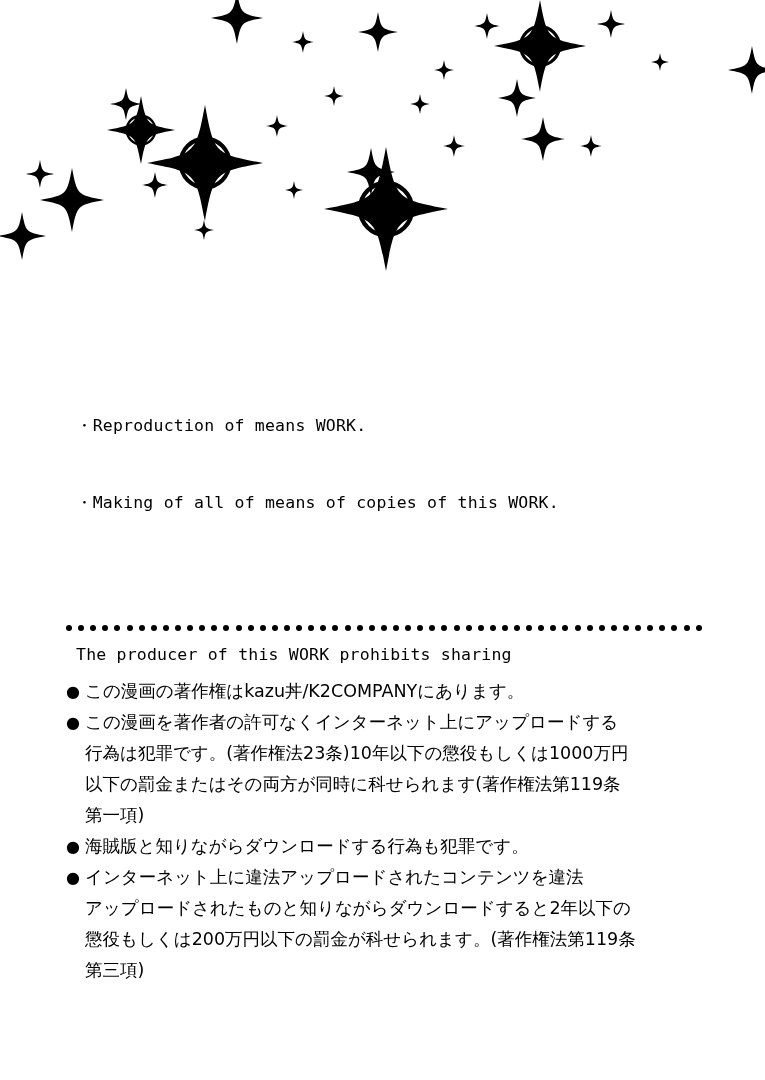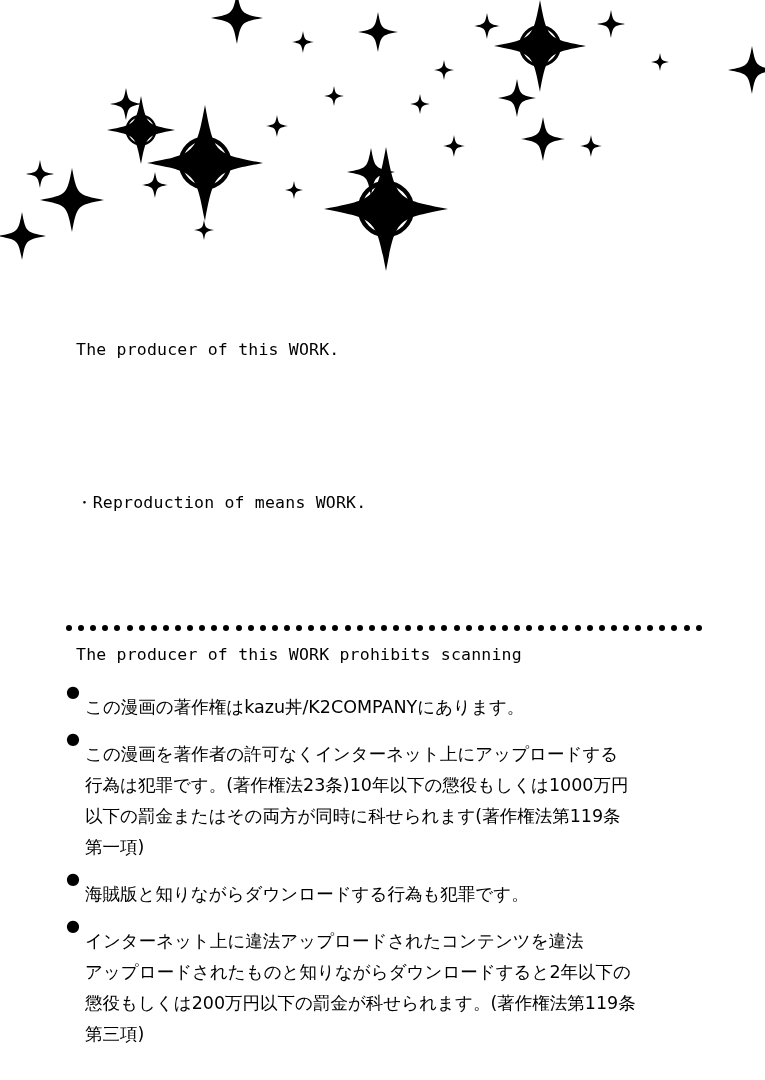--- a/index.html
+++ b/index.html
@@ -85,21 +85,20 @@
   .jp-bullet {
     flex: 0 0 auto;
     width: 19px;
     font-size: 16px;
     line-height: 31px;
   }
   .jp-text {
     flex: 1 1 auto;
     white-space: pre-wrap;
     text-indent: 0;
-    margin-top: 16px;
   }
 </style>
 </head>
 <body>
 
 <svg id="starfield" viewBox="0 0 765 280" xmlns="http://www.w3.org/2000/svg" aria-hidden="true">
     <g>
       <path d="M 237 -8 C 241.16 13.84 241.16 13.84 263 18 C 241.16 22.16 241.16 22.16 237 44 C 232.84 22.16 232.84 22.16 211 18 C 232.84 13.84 232.84 13.84 237 -8 Z" fill="#000"></path>
     </g>
     <g>
@@ -180,25 +179,25 @@
     </g>
     <g>
       <path d="M 204 220 C 205.6 228.4 205.6 228.4 214 230 C 205.6 231.6 205.6 231.6 204 240 C 202.4 231.6 202.4 231.6 194 230 C 202.4 228.4 202.4 228.4 204 220 Z" fill="#000"></path>
     </g>
     <g>
       <path d="M 294 181 C 295.44 188.56 295.44 188.56 303 190 C 295.44 191.44 295.44 191.44 294 199 C 292.56 191.44 292.56 191.44 285 190 C 292.56 188.56 292.56 188.56 294 181 Z" fill="#000"></path>
     </g>
   </svg>
 
 <div class="warning-block">
-  <div class="para">The producer of this WORK.</div>
   <div class="gap"></div>
   <div class="para">・Reproduction of means WORK.</div>
+  <div class="para">・Making of all of means of copies of this WORK.</div>
   <div class="gap"></div>
-  <div class="para">The producer of this WORK prohibits scanning</div>
+  <div class="para">The producer of this WORK prohibits sharing</div>
   
 </div>
 
 <div class="divider" id="divider">
     <span class="dot" style="background: rgb(0, 0, 0);"></span>
     <span class="dot" style="background: rgb(0, 0, 0);"></span>
     <span class="dot" style="background: rgb(0, 0, 0);"></span>
     <span class="dot" style="background: rgb(0, 0, 0);"></span>
     <span class="dot" style="background: rgb(0, 0, 0);"></span>
     <span class="dot" style="background: rgb(0, 0, 0);"></span>

